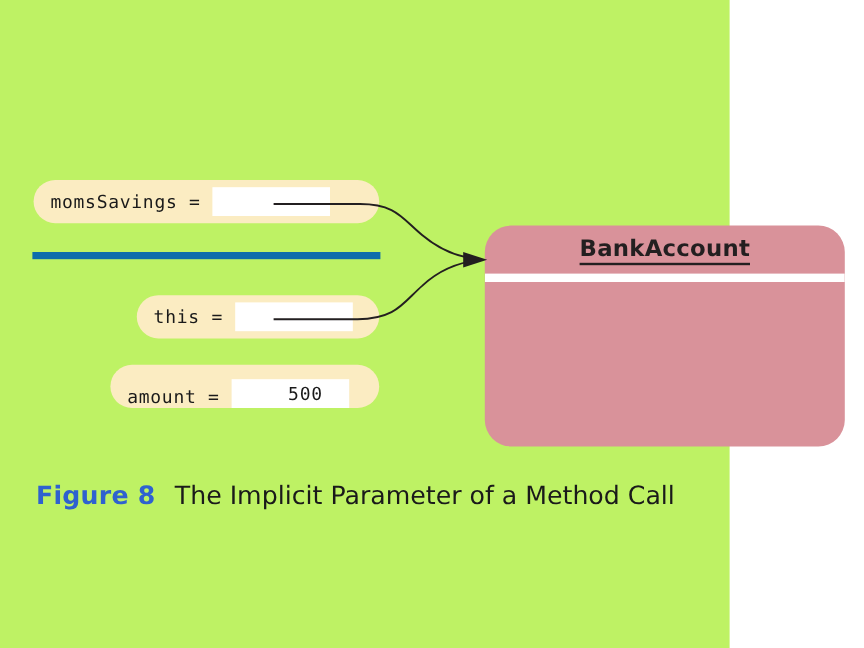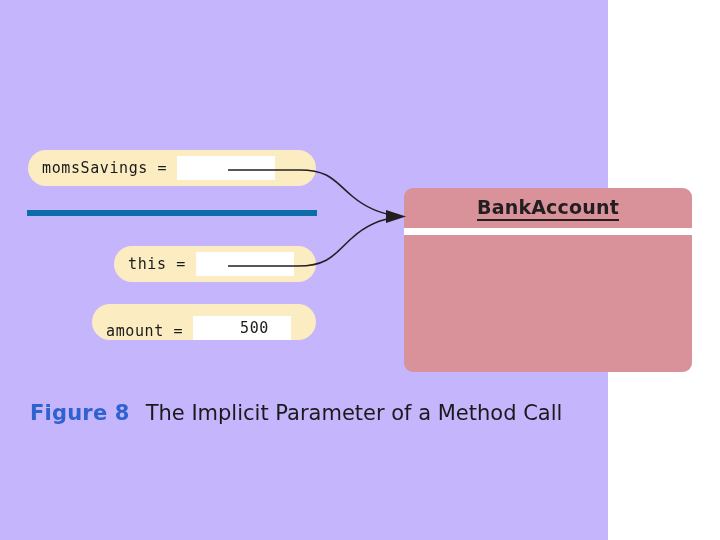--- a/index.html
+++ b/index.html
@@ -16,21 +16,21 @@
     font-family: "DejaVu Sans", sans-serif;
     -webkit-font-smoothing: none;
   }
 
   #figure-canvas {
     position: absolute;
     left: 0;
     top: 0;
     width: 608px;
     height: 540px;
-    background: #c4b5fd;
+    background: #bef264;
   }
 
   
   .var-row {
     position: absolute;
     background: #fbecc2;
     border-radius: 18px;
     display: flex;
     align-items: center;
     box-sizing: border-box;
@@ -85,22 +85,23 @@
   }
 
   
   #object-box {
     position: absolute;
     left: 404px;
     top: 188px;
     width: 288px;
     height: 184px;
     background: #d9929a;
-    border-radius: 9px;
+    border-radius: 22px;
     overflow: hidden;
+    padding-left: 12px;
   }
   #object-title {
     position: absolute;
     left: 0;
     top: 8px;
     width: 100%;
     text-align: center;
     font-family: "DejaVu Sans", sans-serif;
     font-size: 19px;
     font-weight: bold;

